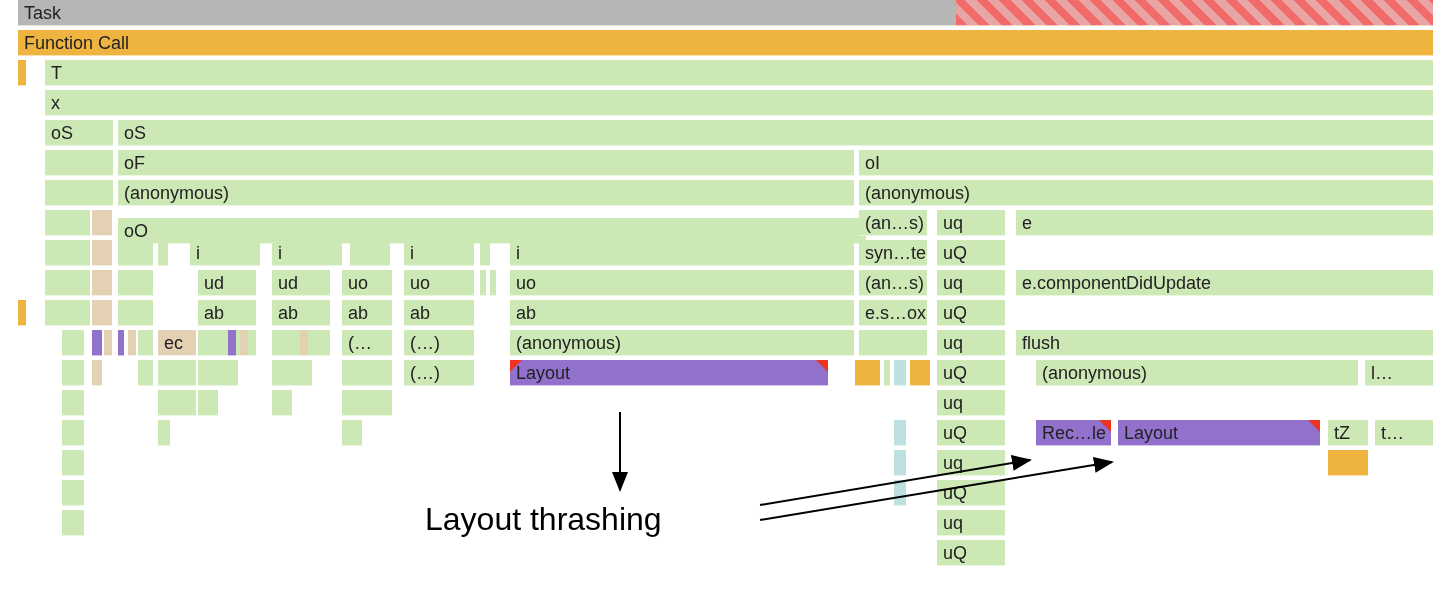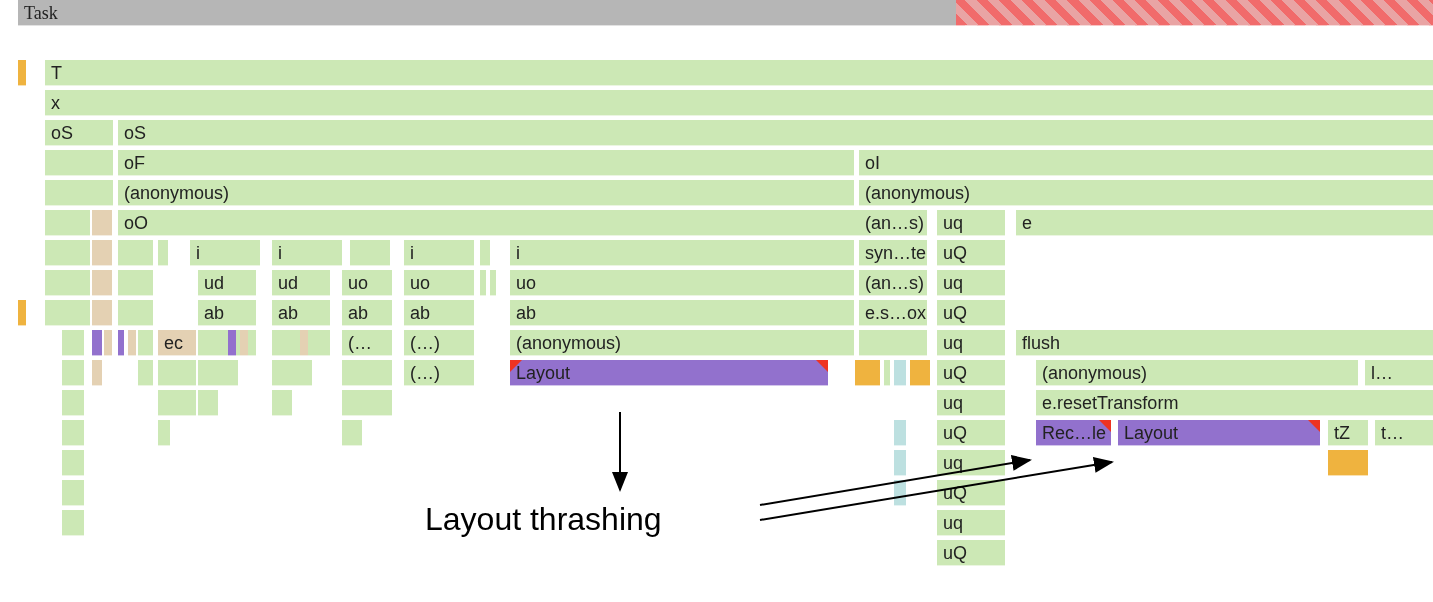--- a/index.html
+++ b/index.html
@@ -17,36 +17,37 @@
   .red-tri  { position:absolute; top:0; width:0; height:0; border-top:12px solid #e32; border-left:12px solid transparent; }
   .red-tri.left { left:0; border-left:none; border-right:12px solid transparent; }
   #annotation { position: absolute; z-index: 50; pointer-events:none; }
   #annotation text { font-size: 32px; fill:#000; }
   #annotation line { stroke:#000; stroke-width:2; }
 </style>
 </head>
 <body>
 
 <div id="flame">
-    <div class="bar c-gray" style="left: 18px; top: 0px; width: 1216px; font-family: Liberation Serif, serif;"><span class="lbl">Task</span></div>
+    <div class="bar c-gray" style="left: 18px; top: 0px; width: 1216px;"><span class="lbl">Task</span></div>
     <div class="bar c-stripe" style="left: 956px; top: 0px; width: 477px;"></div>
+    <div class="bar c-orange" style="left: 18px; top: 30px; width: 1415px;"><span class="lbl">Function Call</span></div>
     <div class="bar c-orange" style="left: 18px; top: 60px; width: 8px;"></div>
     <div class="bar c-green" style="left: 45px; top: 60px; width: 1388px;"><span class="lbl">T</span></div>
     <div class="bar c-green" style="left: 45px; top: 90px; width: 1388px;"><span class="lbl">x</span></div>
     <div class="bar c-green" style="left: 45px; top: 120px; width: 68px;"><span class="lbl">oS</span></div>
     <div class="bar c-green" style="left: 118px; top: 120px; width: 1315px;"><span class="lbl">oS</span></div>
     <div class="bar c-green" style="left: 45px; top: 150px; width: 68px;"></div>
     <div class="bar c-green" style="left: 118px; top: 150px; width: 736px;"><span class="lbl">oF</span></div>
     <div class="bar c-green" style="left: 859px; top: 150px; width: 574px;"><span class="lbl">oI</span></div>
     <div class="bar c-green" style="left: 45px; top: 180px; width: 68px;"></div>
     <div class="bar c-green" style="left: 118px; top: 180px; width: 736px;"><span class="lbl">(anonymous)</span></div>
     <div class="bar c-green" style="left: 859px; top: 180px; width: 574px;"><span class="lbl">(anonymous)</span></div>
     <div class="bar c-green" style="left: 45px; top: 210px; width: 45px;"></div>
     <div class="bar c-tan" style="left: 92px; top: 210px; width: 20px;"></div>
-    <div class="bar c-green" style="left: 118px; top: 210px; width: 748px;"><span class="lbl">oO</span></div>
+    <div class="bar c-green" style="left: 118px; top: 218px; width: 748px;"><span class="lbl">oO</span></div>
     <div class="bar c-green" style="left: 859px; top: 210px; width: 68px;"><span class="lbl">(an…s)</span></div>
     <div class="bar c-green" style="left: 937px; top: 210px; width: 68px;"><span class="lbl">uq</span></div>
     <div class="bar c-green" style="left: 1016px; top: 210px; width: 417px;"><span class="lbl">e</span></div>
     <div class="bar c-green" style="left: 45px; top: 240px; width: 45px;"></div>
     <div class="bar c-tan" style="left: 92px; top: 240px; width: 20px;"></div>
     <div class="bar c-green" style="left: 118px; top: 240px; width: 35px;"></div>
     <div class="bar c-green" style="left: 158px; top: 240px; width: 10px;"></div>
     <div class="bar c-green" style="left: 190px; top: 240px; width: 70px;"><span class="lbl">i</span></div>
     <div class="bar c-green" style="left: 272px; top: 240px; width: 70px;"><span class="lbl">i</span></div>
     <div class="bar c-green" style="left: 350px; top: 240px; width: 40px;"></div>
@@ -60,20 +61,21 @@
     <div class="bar c-green" style="left: 118px; top: 270px; width: 35px;"></div>
     <div class="bar c-green" style="left: 198px; top: 270px; width: 58px;"><span class="lbl">ud</span></div>
     <div class="bar c-green" style="left: 272px; top: 270px; width: 58px;"><span class="lbl">ud</span></div>
     <div class="bar c-green" style="left: 342px; top: 270px; width: 50px;"><span class="lbl">uo</span></div>
     <div class="bar c-green" style="left: 404px; top: 270px; width: 70px;"><span class="lbl">uo</span></div>
     <div class="bar c-green" style="left: 480px; top: 270px; width: 6px;"></div>
     <div class="bar c-green" style="left: 490px; top: 270px; width: 6px;"></div>
     <div class="bar c-green" style="left: 510px; top: 270px; width: 344px;"><span class="lbl">uo</span></div>
     <div class="bar c-green" style="left: 859px; top: 270px; width: 68px;"><span class="lbl">(an…s)</span></div>
     <div class="bar c-green" style="left: 937px; top: 270px; width: 68px;"><span class="lbl">uq</span></div>
+    <div class="bar c-green" style="left: 1016px; top: 270px; width: 417px;"><span class="lbl">e.componentDidUpdate</span></div>
     <div class="bar c-orange" style="left: 18px; top: 300px; width: 8px;"></div>
     <div class="bar c-green" style="left: 45px; top: 300px; width: 45px;"></div>
     <div class="bar c-tan" style="left: 92px; top: 300px; width: 20px;"></div>
     <div class="bar c-green" style="left: 118px; top: 300px; width: 35px;"></div>
     <div class="bar c-green" style="left: 198px; top: 300px; width: 58px;"><span class="lbl">ab</span></div>
     <div class="bar c-green" style="left: 272px; top: 300px; width: 58px;"><span class="lbl">ab</span></div>
     <div class="bar c-green" style="left: 342px; top: 300px; width: 50px;"><span class="lbl">ab</span></div>
     <div class="bar c-green" style="left: 404px; top: 300px; width: 70px;"><span class="lbl">ab</span></div>
     <div class="bar c-green" style="left: 510px; top: 300px; width: 344px;"><span class="lbl">ab</span></div>
     <div class="bar c-green" style="left: 859px; top: 300px; width: 68px;"><span class="lbl">e.s…ox</span></div>
@@ -111,21 +113,20 @@
     <div class="bar c-orange" style="left: 910px; top: 360px; width: 20px;"></div>
     <div class="bar c-green" style="left: 937px; top: 360px; width: 68px;"><span class="lbl">uQ</span></div>
     <div class="bar c-green" style="left: 1036px; top: 360px; width: 322px;"><span class="lbl">(anonymous)</span></div>
     <div class="bar c-green" style="left: 1365px; top: 360px; width: 68px;"><span class="lbl">l…</span></div>
     <div class="bar c-green" style="left: 62px; top: 390px; width: 22px;"></div>
     <div class="bar c-green" style="left: 158px; top: 390px; width: 38px;"></div>
     <div class="bar c-green" style="left: 198px; top: 390px; width: 20px;"></div>
     <div class="bar c-green" style="left: 272px; top: 390px; width: 20px;"></div>
     <div class="bar c-green" style="left: 342px; top: 390px; width: 50px;"></div>
     <div class="bar c-green" style="left: 937px; top: 390px; width: 68px;"><span class="lbl">uq</span></div>
-    <div class="bar c-green" style="left: 1036px; top: 390px; width: 397px;"><span class="lbl">e.resetTransform</span></div>
     <div class="bar c-green" style="left: 62px; top: 420px; width: 22px;"></div>
     <div class="bar c-green" style="left: 158px; top: 420px; width: 12px;"></div>
     <div class="bar c-green" style="left: 342px; top: 420px; width: 20px;"></div>
     <div class="bar c-teal" style="left: 894px; top: 420px; width: 12px;"></div>
     <div class="bar c-green" style="left: 937px; top: 420px; width: 68px;"><span class="lbl">uQ</span></div>
     <div class="bar c-purple" style="left: 1036px; top: 420px; width: 75px;"><span class="lbl">Rec…le</span><span class="red-tri" style="right: 0px;"></span></div>
     <div class="bar c-purple" style="left: 1118px; top: 420px; width: 202px;"><span class="lbl">Layout</span><span class="red-tri" style="right: 0px;"></span></div>
     <div class="bar c-green" style="left: 1328px; top: 420px; width: 40px;"><span class="lbl">tZ</span></div>
     <div class="bar c-green" style="left: 1375px; top: 420px; width: 58px;"><span class="lbl">t…</span></div>
     <div class="bar c-green" style="left: 62px; top: 450px; width: 22px;"></div>

